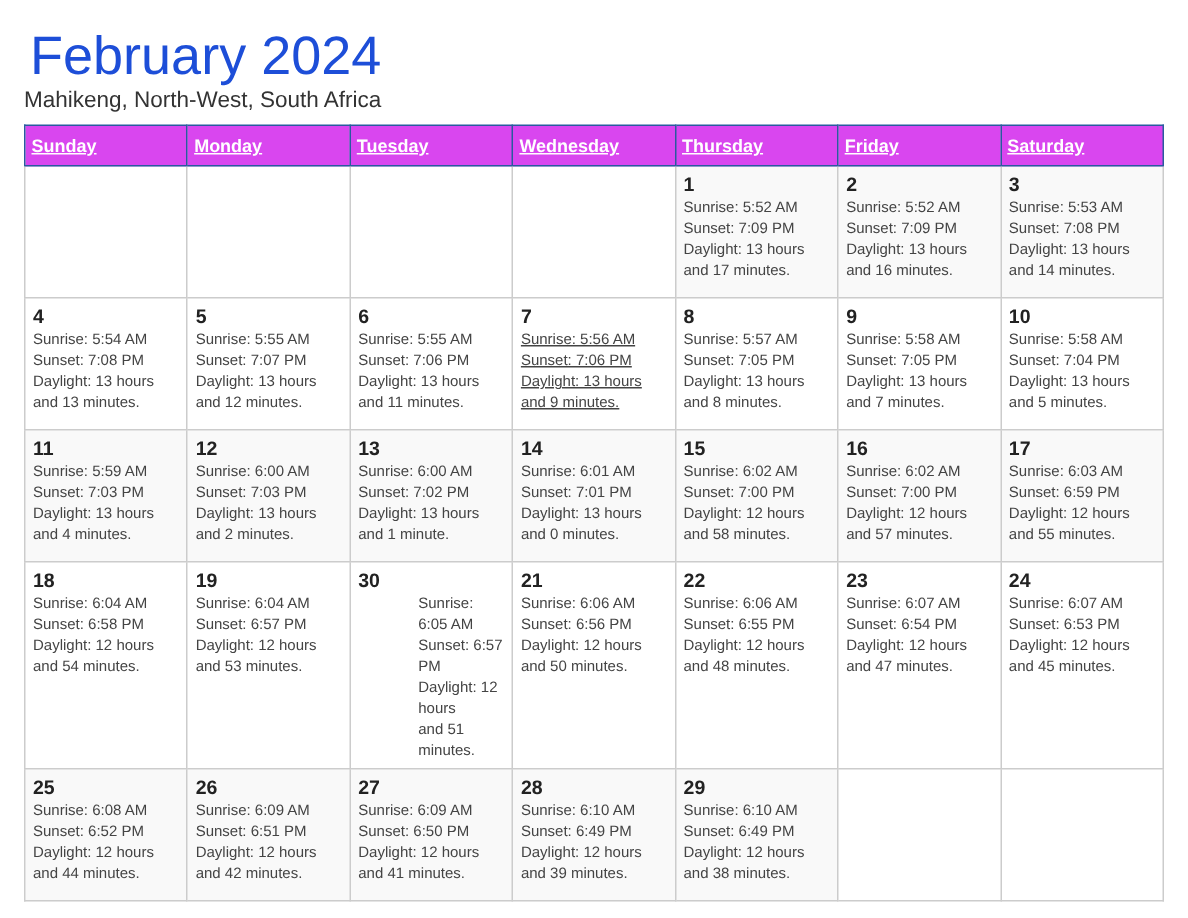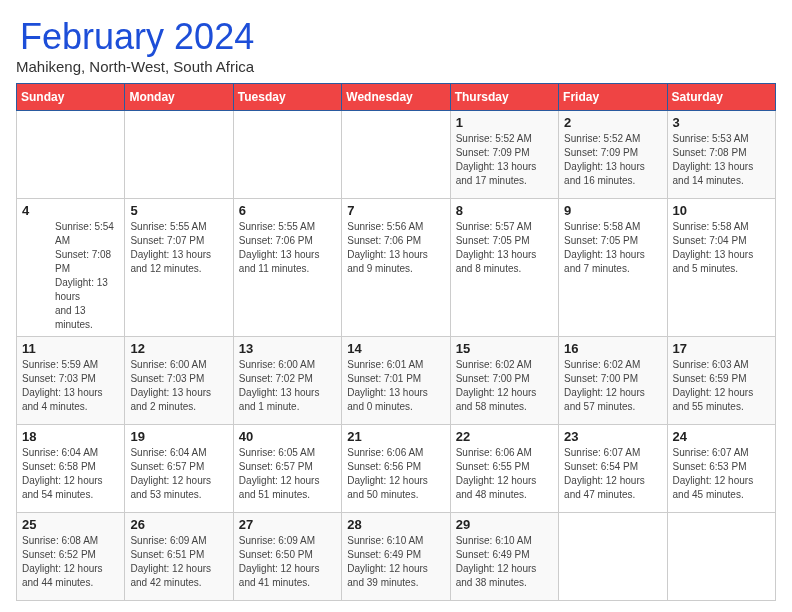--- a/index.html
+++ b/index.html
@@ -46,27 +46,28 @@
       font-size: 15px;
       color: #333;
       font-weight: normal;
     }
     table {
       width: 100%;
       border-collapse: collapse;
       table-layout: fixed;
     }
     thead th {
-      background-color: #ef4444;
+      background-color: #d946ef;
       color: #fff;
       font-size: 12px;
       font-weight: bold;
       padding: 6px 4px;
       text-align: left;
       border: 1px solid #2a5a9f;
+      text-decoration: underline;
     }
     tbody td {
       border: 1px solid #ccc;
       vertical-align: top;
       padding: 4px 5px;
       font-size: 10.5px;
       color: #333;
       height: 88px;
       background: #fff;
     }
@@ -135,42 +136,42 @@
           <span class="day-number">3</span>
           <div class="day-info" style="white-space: pre-line;">Sunrise: 5:53 AM
 Sunset: 7:08 PM
 Daylight: 13 hours
 and 14 minutes.</div>
         </td>
       </tr>
       <tr>
         <td>
           <span class="day-number">4</span>
-          <div class="day-info" style="white-space: pre-line; margin-left: 33px;">Sunrise: 5:54 AM
+          <div class="day-info" style="white-space: pre-line;">Sunrise: 5:54 AM
 Sunset: 7:08 PM
 Daylight: 13 hours
 and 13 minutes.</div>
         </td>
         <td>
           <span class="day-number">5</span>
           <div class="day-info" style="white-space: pre-line;">Sunrise: 5:55 AM
 Sunset: 7:07 PM
 Daylight: 13 hours
 and 12 minutes.</div>
         </td>
         <td>
           <span class="day-number">6</span>
           <div class="day-info" style="white-space: pre-line;">Sunrise: 5:55 AM
 Sunset: 7:06 PM
 Daylight: 13 hours
 and 11 minutes.</div>
         </td>
         <td>
           <span class="day-number">7</span>
-          <div class="day-info" style="white-space: pre-line;">Sunrise: 5:56 AM
+          <div class="day-info" style="white-space: pre-line; text-decoration: underline;">Sunrise: 5:56 AM
 Sunset: 7:06 PM
 Daylight: 13 hours
 and 9 minutes.</div>
         </td>
         <td>
           <span class="day-number">8</span>
           <div class="day-info" style="white-space: pre-line;">Sunrise: 5:57 AM
 Sunset: 7:05 PM
 Daylight: 13 hours
 and 8 minutes.</div>
@@ -250,22 +251,22 @@
 and 54 minutes.</div>
         </td>
         <td>
           <span class="day-number">19</span>
           <div class="day-info" style="white-space: pre-line;">Sunrise: 6:04 AM
 Sunset: 6:57 PM
 Daylight: 12 hours
 and 53 minutes.</div>
         </td>
         <td>
-          <span class="day-number">40</span>
-          <div class="day-info" style="white-space: pre-line;">Sunrise: 6:05 AM
+          <span class="day-number">30</span>
+          <div class="day-info" style="white-space: pre-line; margin-left: 40px;">Sunrise: 6:05 AM
 Sunset: 6:57 PM
 Daylight: 12 hours
 and 51 minutes.</div>
         </td>
         <td>
           <span class="day-number">21</span>
           <div class="day-info" style="white-space: pre-line;">Sunrise: 6:06 AM
 Sunset: 6:56 PM
 Daylight: 12 hours
 and 50 minutes.</div>

